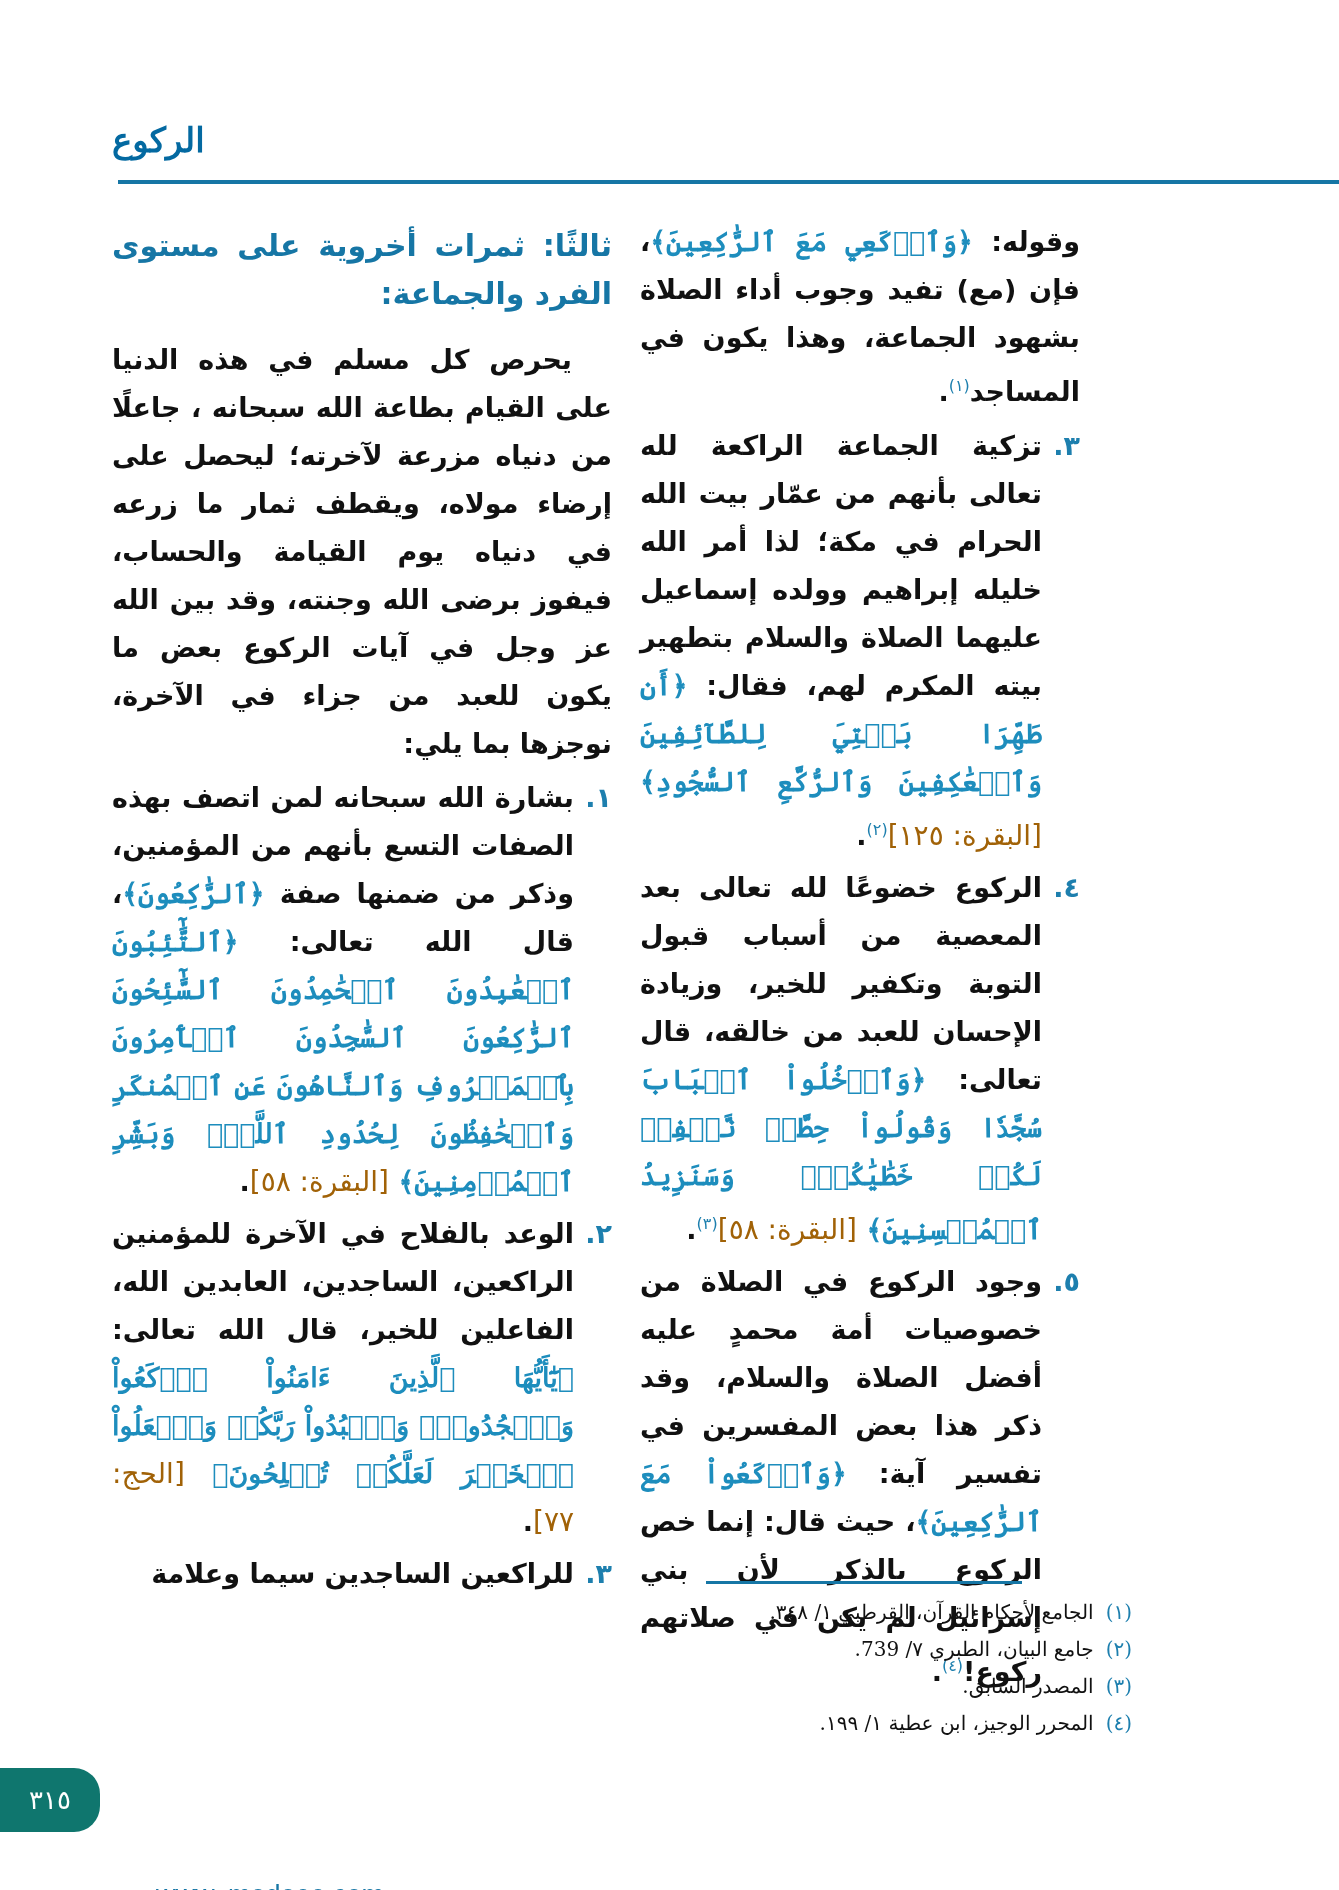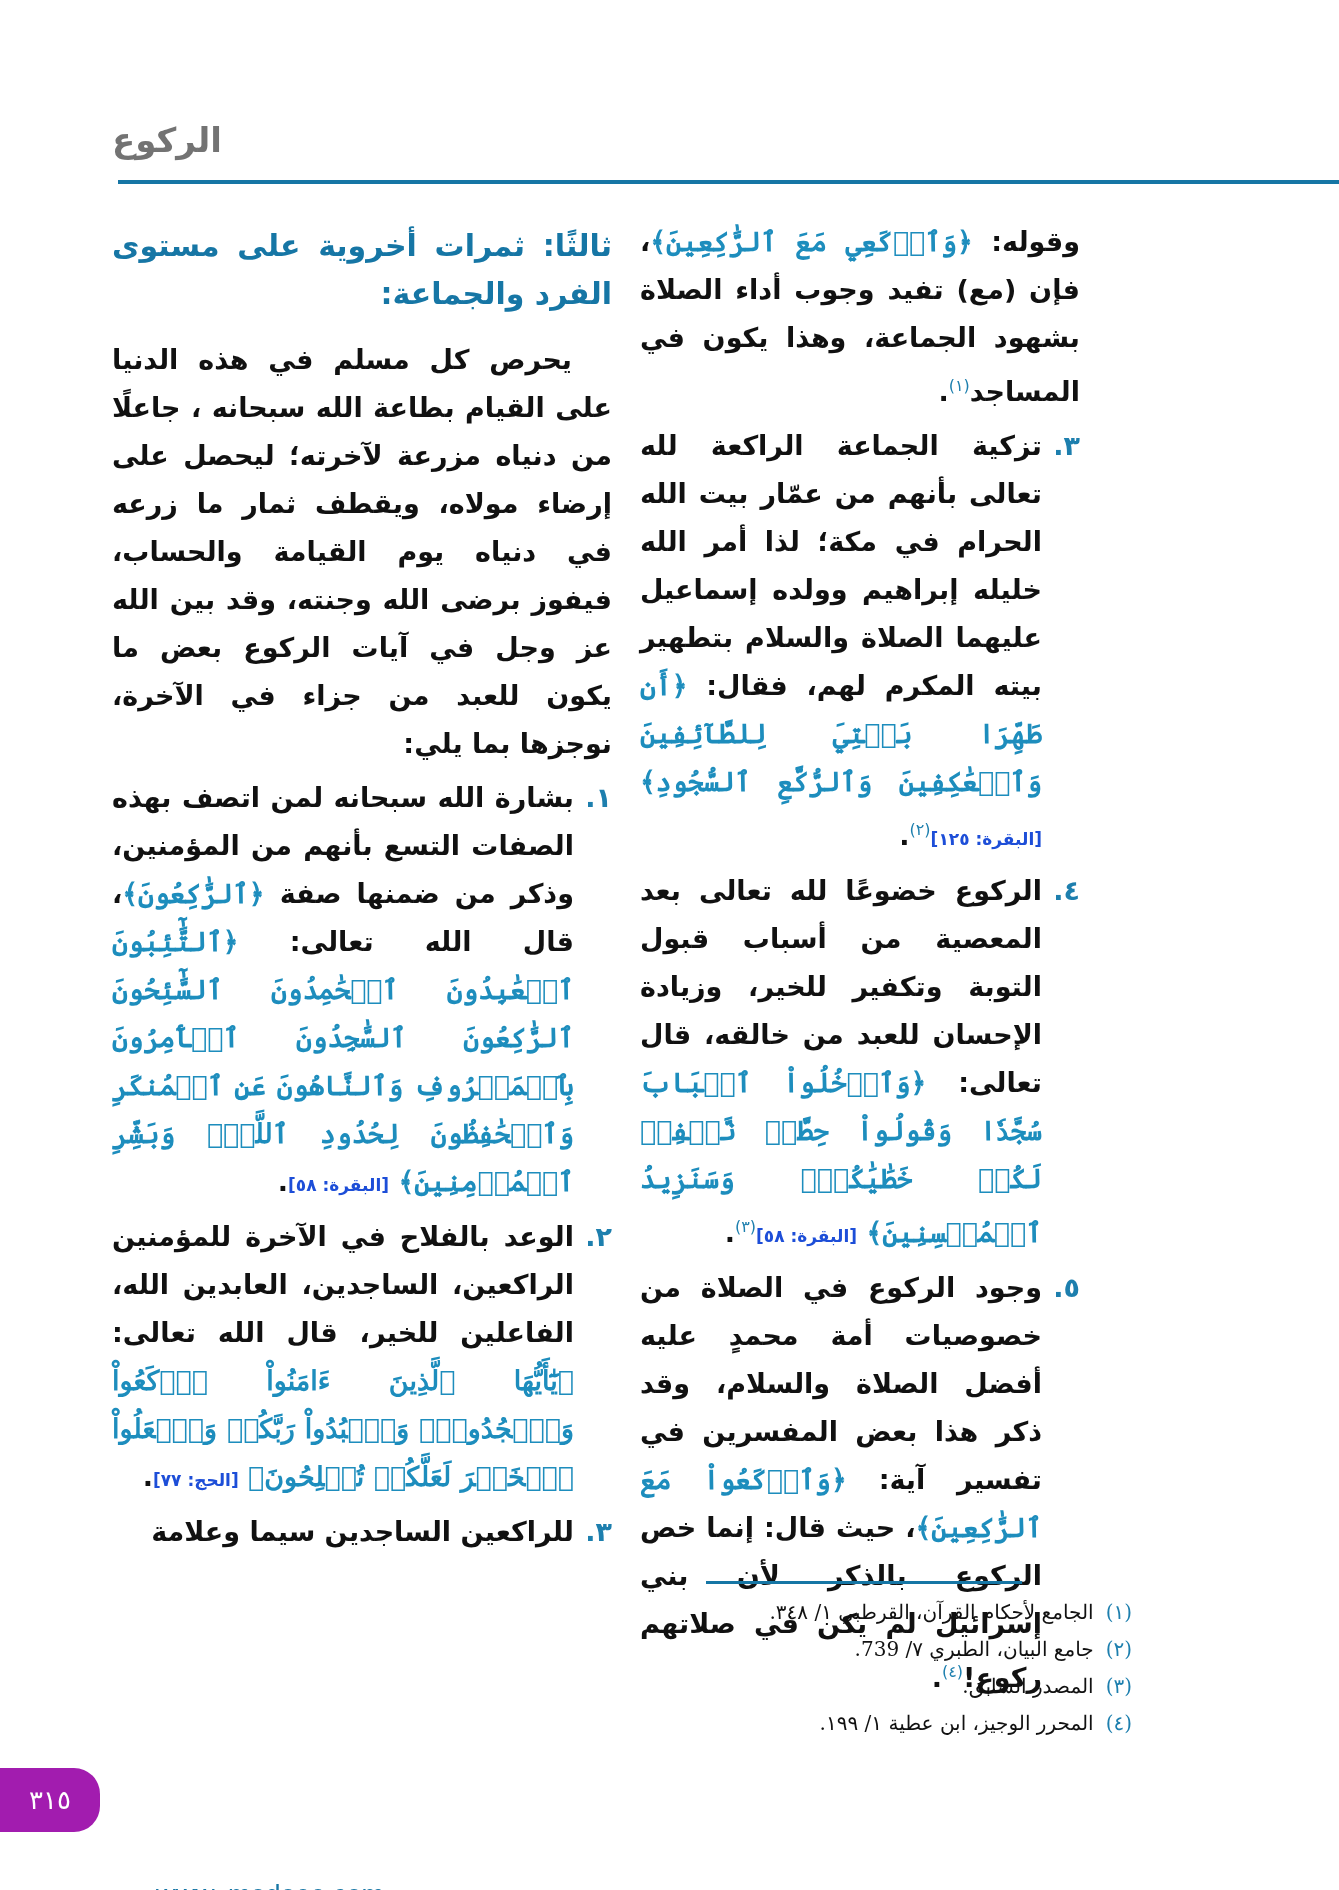--- a/index.html
+++ b/index.html
@@ -1,43 +1,43 @@
 <!DOCTYPE html>
 <html><head>
 <meta charset="utf-8">
 <style>
   html, body { margin: 0; padding: 0; background: #ffffff; }
   body { width: 1339px; height: 1890px; position: relative; overflow: hidden;
          font-family: "DejaVu Sans", sans-serif; color: #111; }
   .header-title { position: absolute; left: 112px; top: 120px; font-size: 34px;
-                  color: #737373; font-weight: bold; direction: rtl; }
+                  color: #0369a1; font-weight: bold; direction: rtl; font-family: Liberation Serif, serif; }
   .header-rule { position: absolute; left: 118px; top: 180px; width: 1221px; height: 4px; background: #1676a5; }
 
   .col { position: absolute; direction: rtl; text-align: justify; font-weight: bold;
          font-size: 27px; line-height: 48px; }
   .col-right { left: 640px; top: 218px; width: 440px; }
   .col-left  { left: 112px; top: 222px; width: 500px; }
 
   .para { margin: 0 0 6px 0; }
   .indent { text-indent: 40px; }
   .item { position: relative; padding-right: 38px; margin: 0 0 4px 0; }
   .num { position: absolute; right: 0; top: 0; color: #1d7fae; font-weight: bold; }
   .quran { color: #1d8dbd; font-family: "DejaVu Serif", serif; font-weight: bold; }
-  .ref { font-weight: bold; font-size: 17px; color: #1d4ed8; }
+  .ref { font-weight: normal; font-size: 28px; color: #a16207; }
   .fn-ref { color: #1d7fae; font-size: 16px; vertical-align: super; font-weight: normal; }
   .section-heading { color: #1676a5; font-size: 30px; line-height: 48px; margin-bottom: 18px; }
 
   .fn-rule { position: absolute; left: 706px; top: 1581px; width: 316px; height: 3px; background: #1676a5; }
   .footnotes { position: absolute; left: 640px; top: 1590px; width: 500px; direction: rtl;
                font-family: "DejaVu Serif", serif; font-size: 20px; line-height: 29px; color: #111; }
   .footnote { margin: 8px; }
   .fn-num { color: #1d7fae; margin-left: 12px; }
 
   .page-badge { position: absolute; left: 0; top: 1768px; width: 100px; height: 64px;
-                background: #a21caf; border-radius: 0 26px 26px 0; color: #fff;
+                background: #0f766e; border-radius: 0 26px 26px 0; color: #fff;
                 font-size: 26px; display: flex; align-items: center; justify-content: center; }
   .site-link { position: absolute; left: 156px; top: 1880px; font-family: "Liberation Sans", sans-serif;
                font-size: 27px; color: #1676a5; }
 </style>
 </head>
 <body>
 
 <div class="header-title">الركوع</div>
 <div class="header-rule"></div>
 

